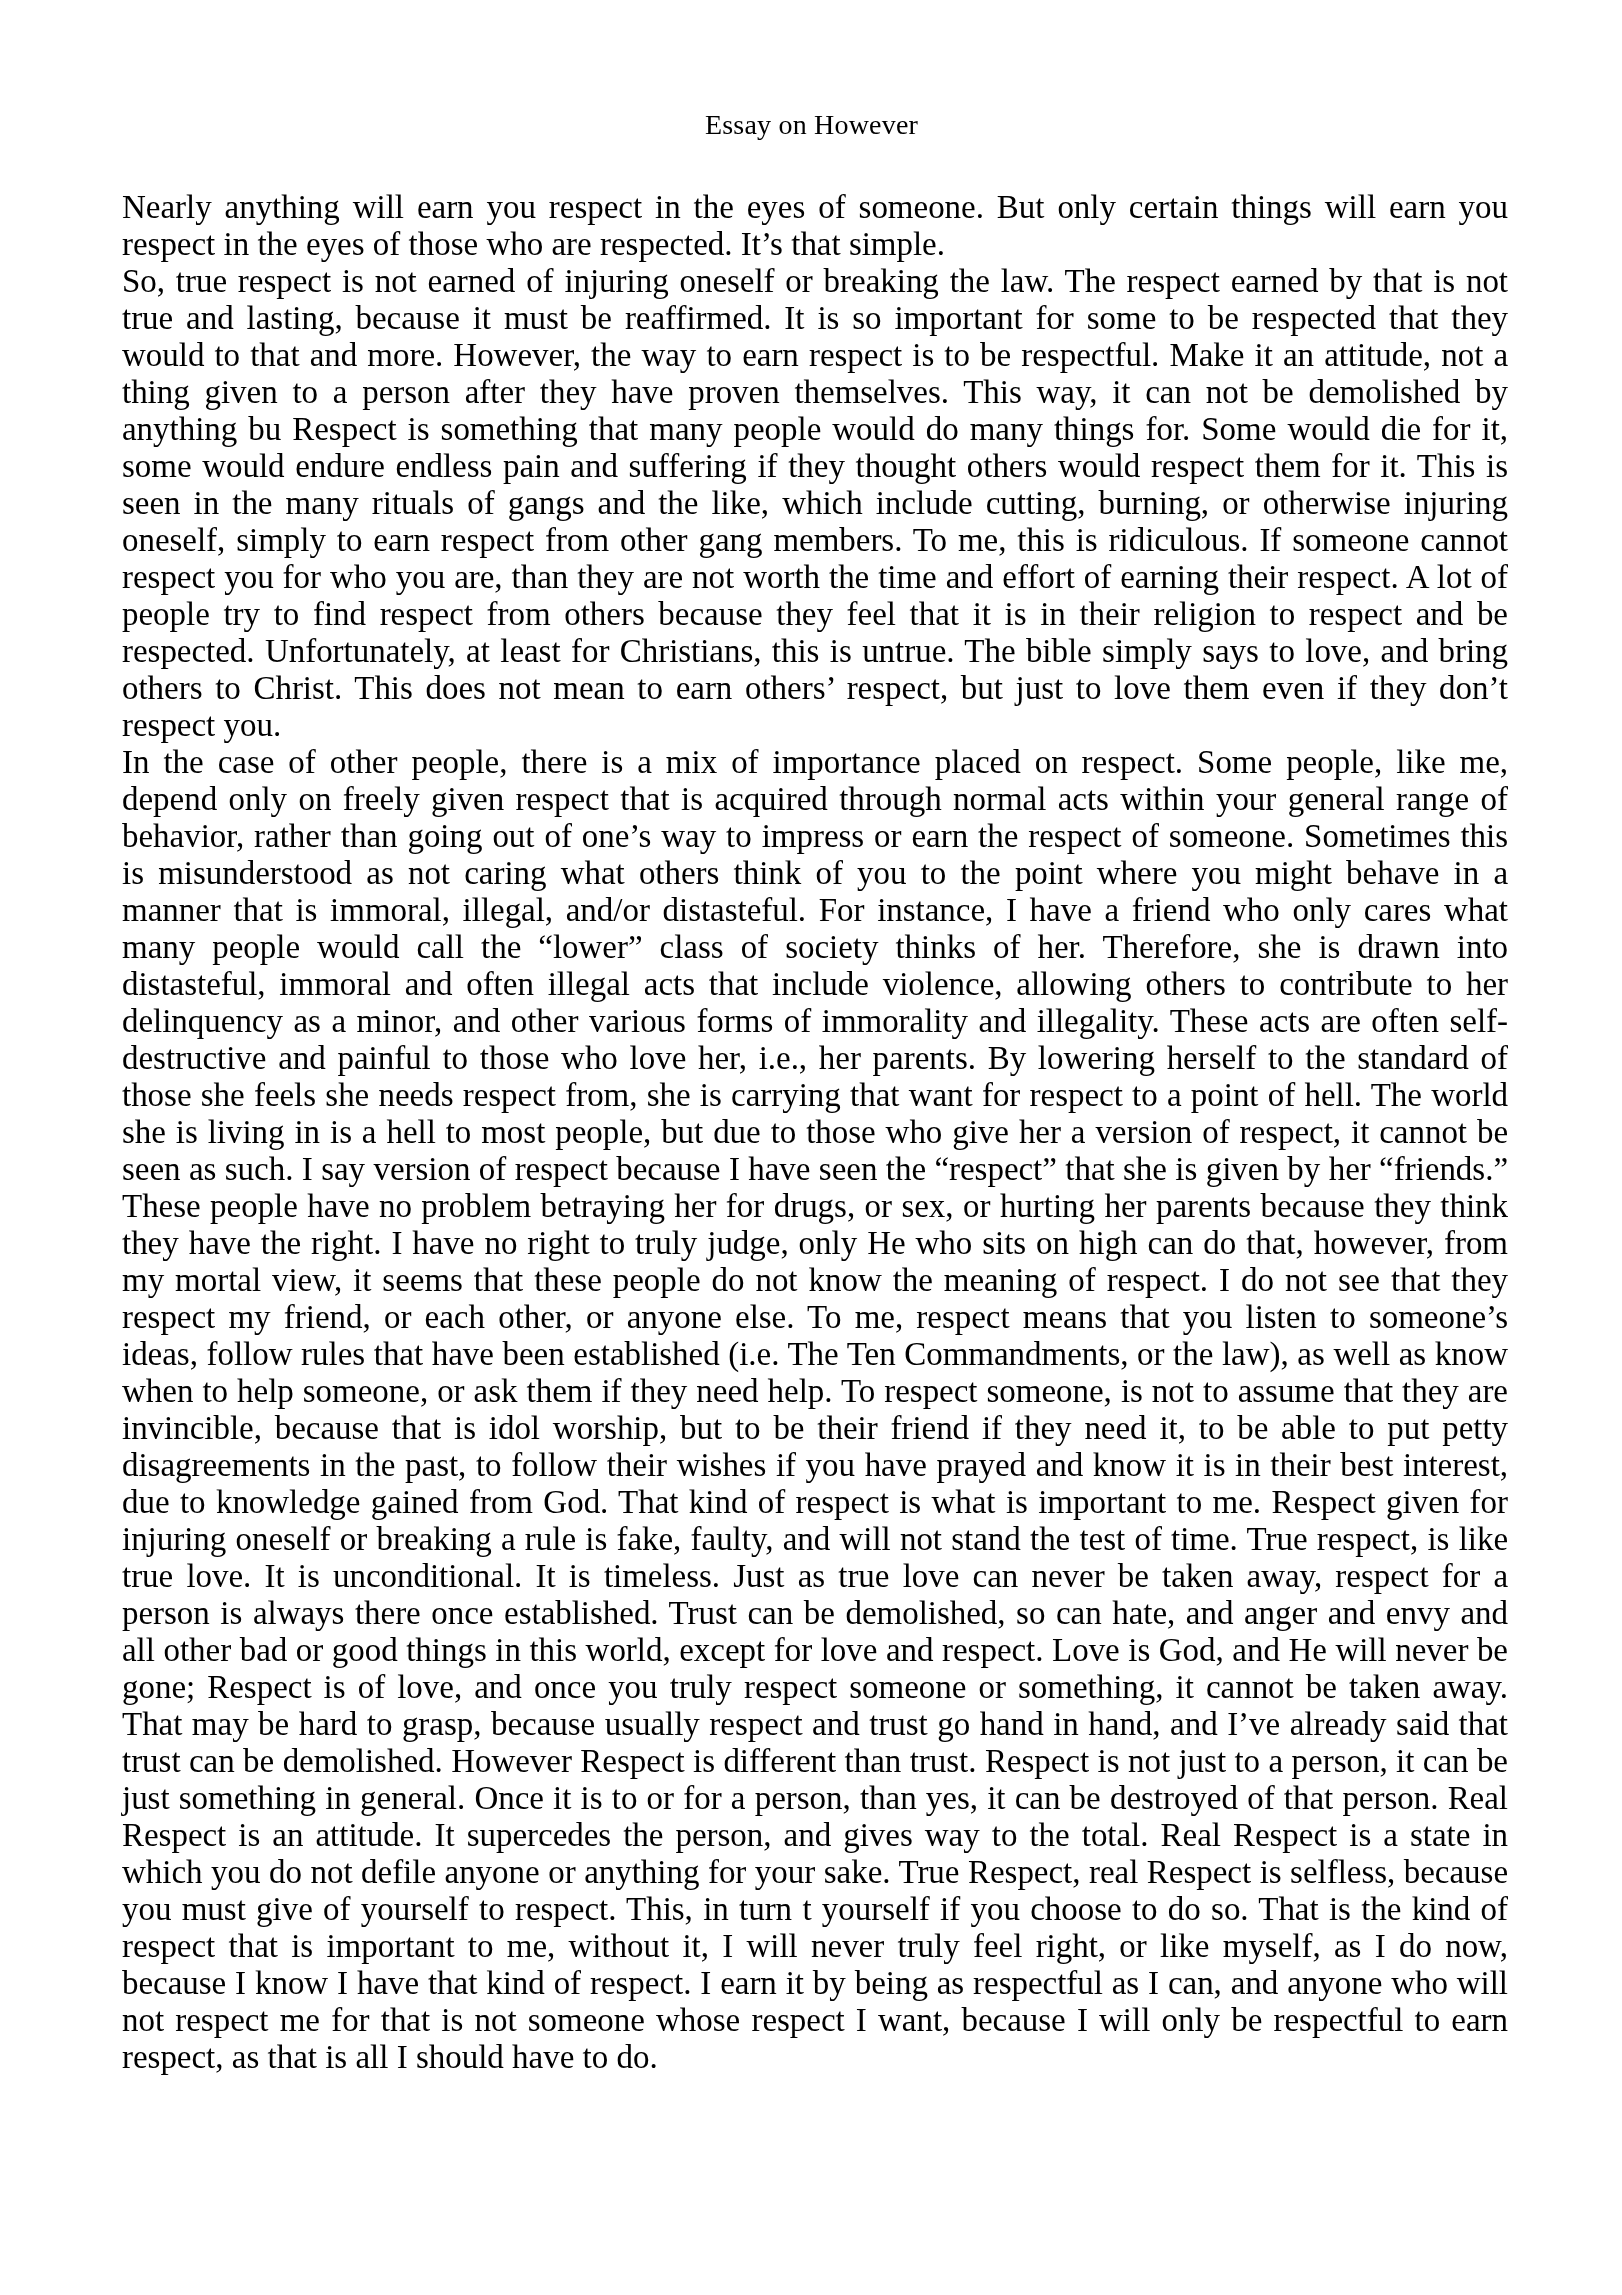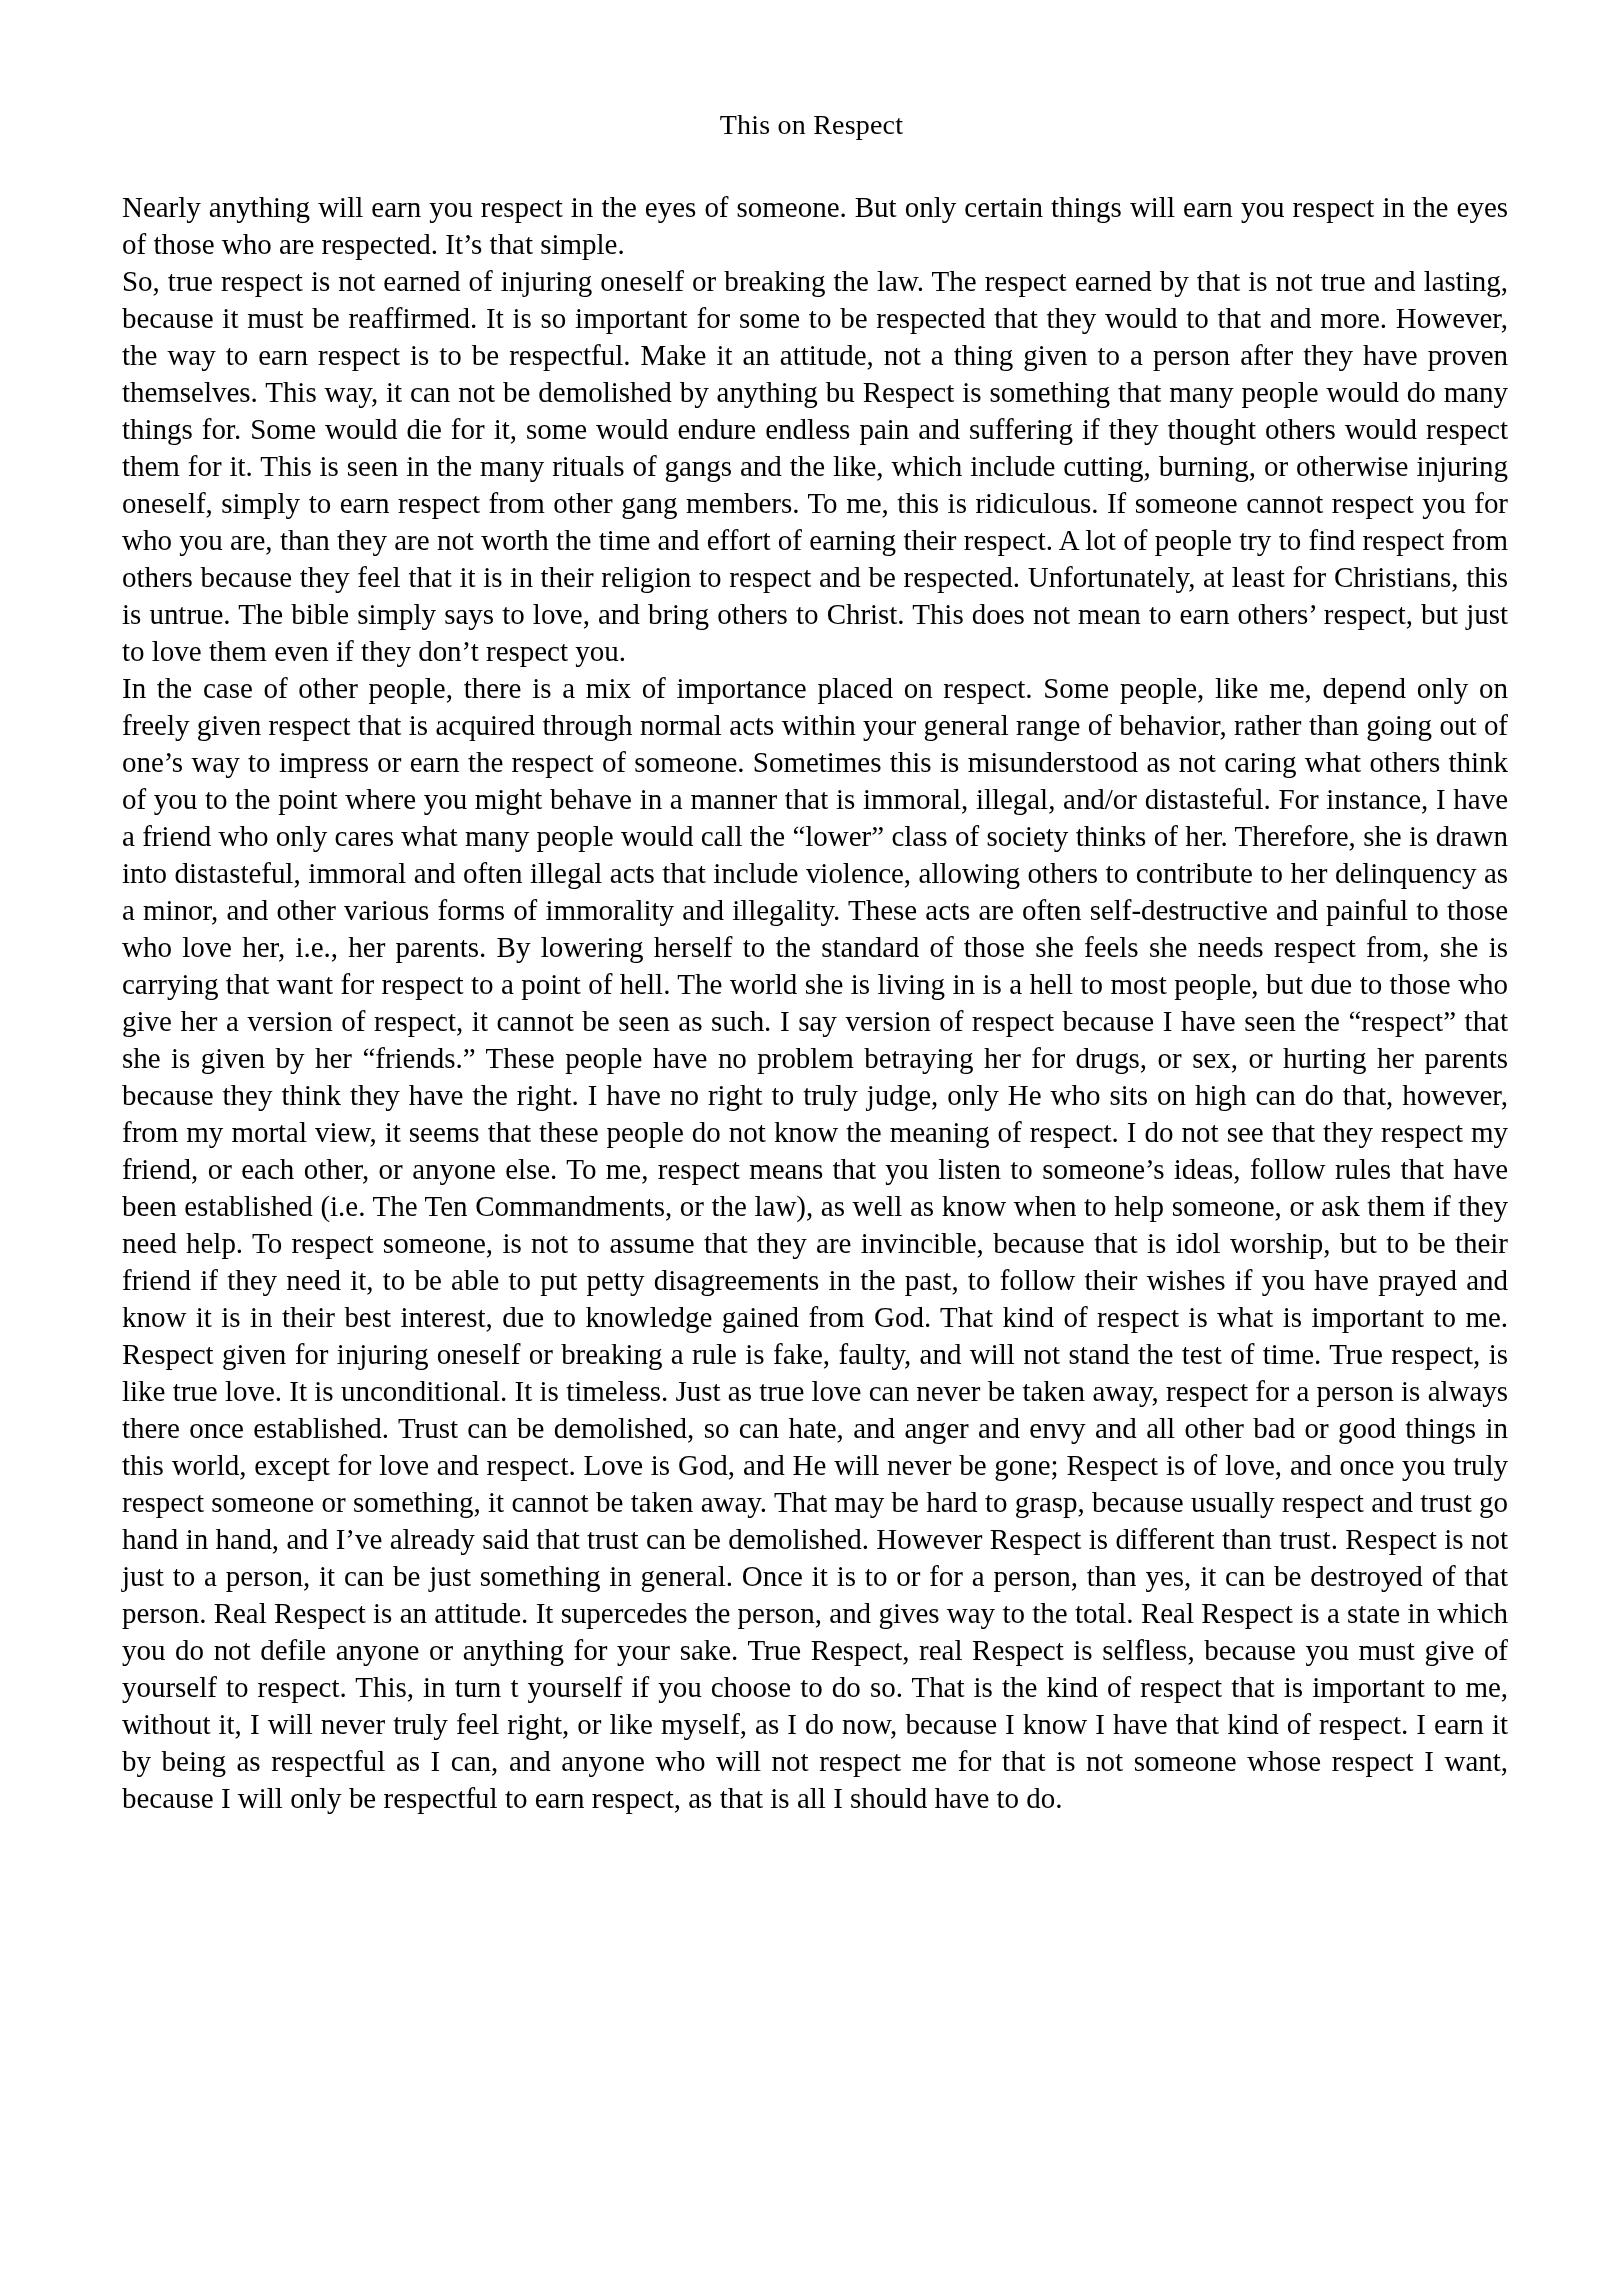--- a/index.html
+++ b/index.html
@@ -37,36 +37,36 @@
     position: absolute;
     top: 189px;
     left: 122px;
     width: 1386px;
   }
   p.para {
     margin: 0;
     padding: 0;
     text-align: justify;
     text-justify: inter-word;
-    font-size: 29px;
+    font-size: 33px;
     line-height: 37px;
     letter-spacing: -0.03px;
     word-spacing: 0.1px;
     hyphens: manual;
   }
   p.para.last-line-left {
     text-align-last: left;
   }
 </style>
 </head>
 <body>
 
 <div class="page">
 
-  <div class="doc-title">This on Respect</div>
+  <div class="doc-title">Essay on However</div>
 
   <div class="body-block">
     <p class="para last-line-left">Nearly anything will earn you respect in the eyes of someone. But only certain things will earn you respect in the eyes of those who are respected. It’s that simple.</p>
     <p class="para last-line-left">So, true respect is not earned of injuring oneself or breaking the law. The respect earned by that is not true and lasting, because it must be reaffirmed. It is so important for some to be respected that they would to that and more. However, the way to earn respect is to be respectful. Make it an attitude, not a thing given to a person after they have proven themselves. This way, it can not be demolished by anything bu Respect is something that many people would do many things for. Some would die for it, some would endure endless pain and suffering if they thought others would respect them for it. This is seen in the many rituals of gangs and the like, which include cutting, burning, or otherwise injuring oneself, simply to earn respect from other gang members. To me, this is ridiculous. If someone cannot respect you for who you are, than they are not worth the time and effort of earning their respect. A lot of people try to find respect from others because they feel that it is in their religion to respect and be respected. Unfortunately, at least for Christians, this is untrue. The bible simply says to love, and bring others to Christ. This does not mean to earn others’ respect, but just to love them even if they don’t respect you.</p>
     <p class="para last-line-left">In the case of other people, there is a mix of importance placed on respect. Some people, like me, depend only on freely given respect that is acquired through normal acts within your general range of behavior, rather than going out of one’s way to impress or earn the respect of someone. Sometimes this is misunderstood as not caring what others think of you to the point where you might behave in a manner that is immoral, illegal, and/or distasteful. For instance, I have a friend who only cares what many people would call the “lower” class of society thinks of her. Therefore, she is drawn into distasteful, immoral and often illegal acts that include violence, allowing others to contribute to her delinquency as a minor, and other various forms of immorality and illegality. These acts are often self-destructive and painful to those who love her, i.e., her parents. By lowering herself to the standard of those she feels she needs respect from, she is carrying that want for respect to a point of hell. The world she is living in is a hell to most people, but due to those who give her a version of respect, it cannot be seen as such. I say version of respect because I have seen the “respect” that she is given by her “friends.” These people have no problem betraying her for drugs, or sex, or hurting her parents because they think they have the right. I have no right to truly judge, only He who sits on high can do that, however, from my mortal view, it seems that these people do not know the meaning of respect. I do not see that they respect my friend, or each other, or anyone else. To me, respect means that you listen to someone’s ideas, follow rules that have been established (i.e. The Ten Commandments, or the law), as well as know when to help someone, or ask them if they need help. To respect someone, is not to assume that they are invincible, because that is idol worship, but to be their friend if they need it, to be able to put petty disagreements in the past, to follow their wishes if you have prayed and know it is in their best interest, due to knowledge gained from God. That kind of respect is what is important to me. Respect given for injuring oneself or breaking a rule is fake, faulty, and will not stand the test of time. True respect, is like true love. It is unconditional. It is timeless. Just as true love can never be taken away, respect for a person is always there once established. Trust can be demolished, so can hate, and anger and envy and all other bad or good things in this world, except for love and respect. Love is God, and He will never be gone; Respect is of love, and once you truly respect someone or something, it cannot be taken away. That may be hard to grasp, because usually respect and trust go hand in hand, and I’ve already said that trust can be demolished. However Respect is different than trust. Respect is not just to a person, it can be just something in general. Once it is to or for a person, than yes, it can be destroyed of that person. Real Respect is an attitude. It supercedes the person, and gives way to the total. Real Respect is a state in which you do not defile anyone or anything for your sake. True Respect, real Respect is selfless, because you must give of yourself to respect. This, in turn t yourself if you choose to do so. That is the kind of respect that is important to me, without it, I will never truly feel right, or like myself, as I do now, because I know I have that kind of respect. I earn it by being as respectful as I can, and anyone who will not respect me for that is not someone whose respect I want, because I will only be respectful to earn respect, as that is all I should have to do.</p>
   </div>
 
 </div>
 
 

